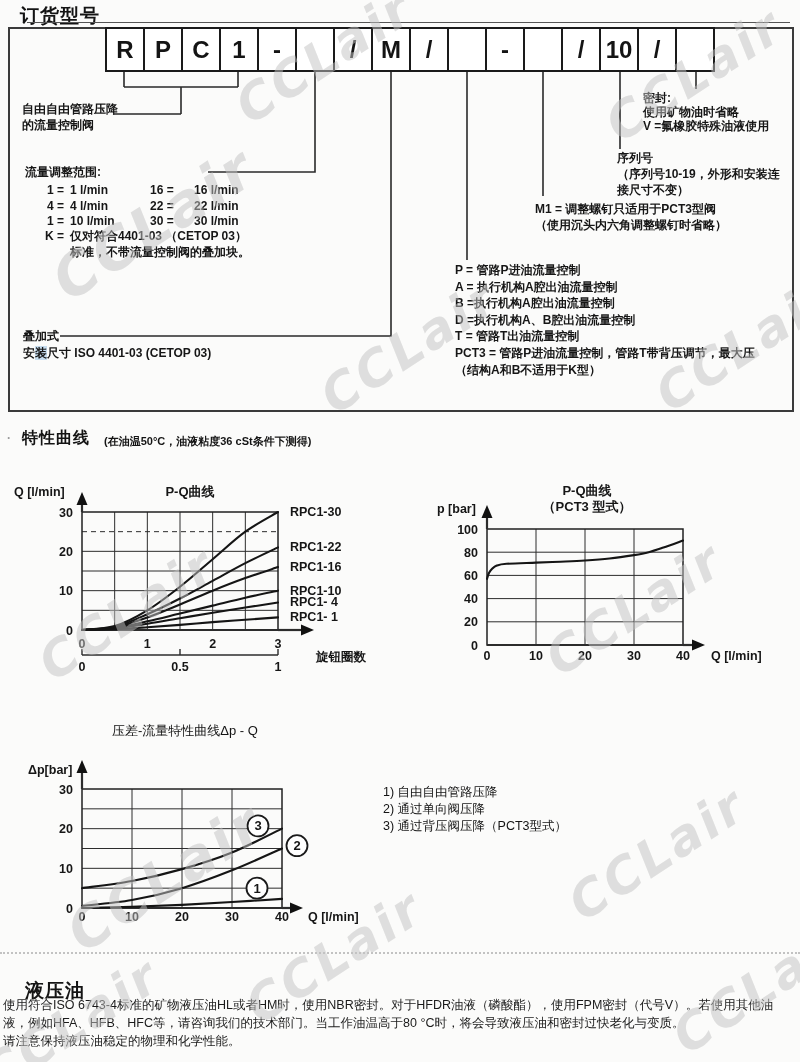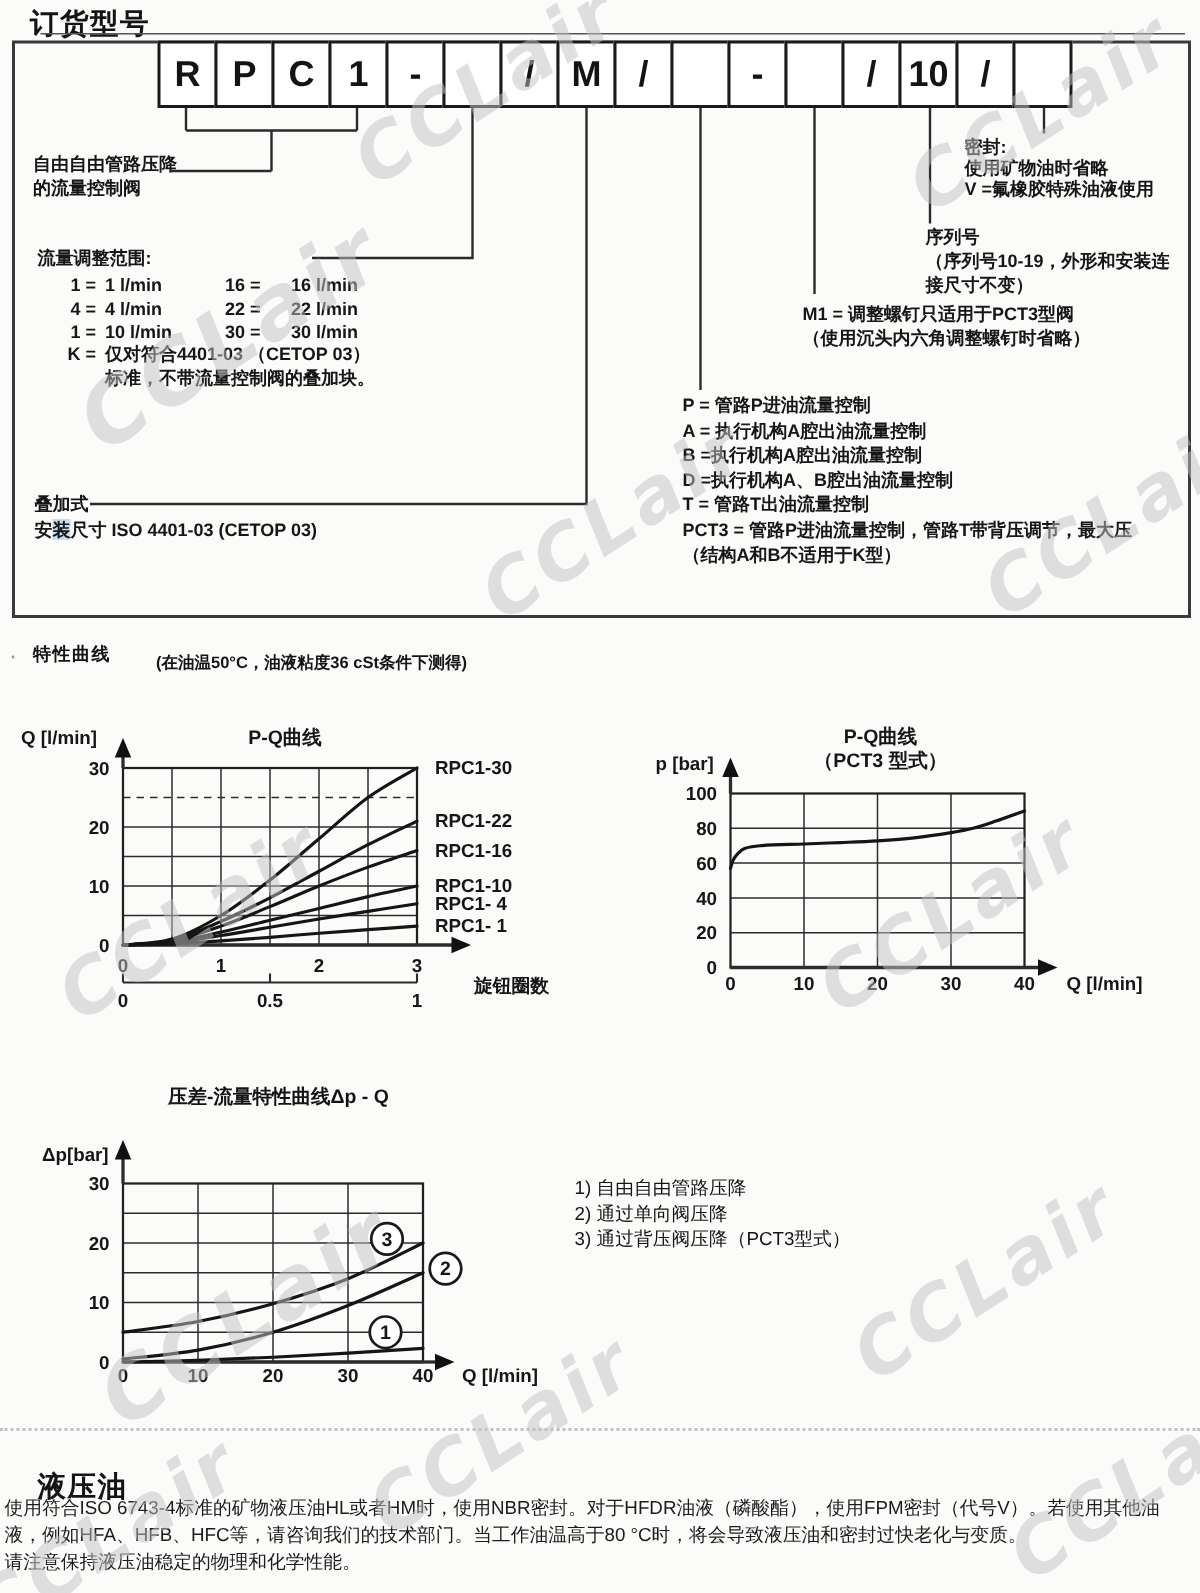--- a/index.html
+++ b/index.html
@@ -4,21 +4,21 @@
 <style>
   html,body{margin:0;padding:0}
   body{
     width:800px;height:1062px;position:relative;overflow:hidden;
     background:#fbfbfa;color:#141414;
     font-family:"Liberation Sans","DejaVu Sans",sans-serif;
   }
   .abs{position:absolute}
   
   .h1{font-size:19px;font-weight:bold;letter-spacing:1px}
-  .h2{font-size:12px;font-weight:bold;letter-spacing:1px}
+  .h2{font-size:16px;font-weight:bold;letter-spacing:1px}
   .h2sub{font-size:11px;font-weight:bold}
   
   .orderbox{left:8px;top:27px;width:782px;height:381px;border:2px solid #3a3a3a;background:transparent}
   .titlerule{left:27px;top:22px;width:763px;border-top:1.5px solid #555}
   .cellrow{left:105px;top:27px;width:610px;height:45px;display:flex}
   .cell{
     flex:1;margin-left:-2px;border:2px solid #1a1a1a;background:#fff;
     display:flex;align-items:center;justify-content:center;
     font-size:24px;font-weight:bold;font-family:"Liberation Sans",sans-serif;
   }
@@ -29,21 +29,21 @@
   .fk2{display:inline-block;width:38px;text-align:left;margin-right:6px}
   .fv{display:inline-block;width:80px}
   .hl{background:#c7ddef}
   
   svg text{font-family:"Liberation Sans","DejaVu Sans",sans-serif}
   svg .tick{font-size:12.5px;font-weight:bold;fill:#161616}
   svg .axlabel{font-size:12.5px;font-weight:bold;fill:#161616}
   svg .ctitle{font-size:13px;font-weight:bold;fill:#161616}
   svg .clabel{font-size:12.5px;font-weight:bold;fill:#161616}
   svg .mnum{font-size:13px;font-weight:bold;fill:#161616}
-  .charttitle{font-size:13px;font-weight:bold}
+  .charttitle{font-size:13px;font-weight:normal}
   .legend{font-size:12.5px;font-weight:normal;line-height:17px;white-space:nowrap}
   
   .oilbody{font-size:12.5px;line-height:18px;white-space:nowrap;color:#1b1b1b}
   .dotted{border-top:2px dotted #c2c2c2}
   
   .wm{
     position:absolute;color:#c3c3c3;opacity:.5;font-weight:bold;font-style:italic;
     font-size:50px;letter-spacing:3px;transform:rotate(-33deg);
     font-family:"DejaVu Sans",sans-serif;pointer-events:none;z-index:5;
   }

